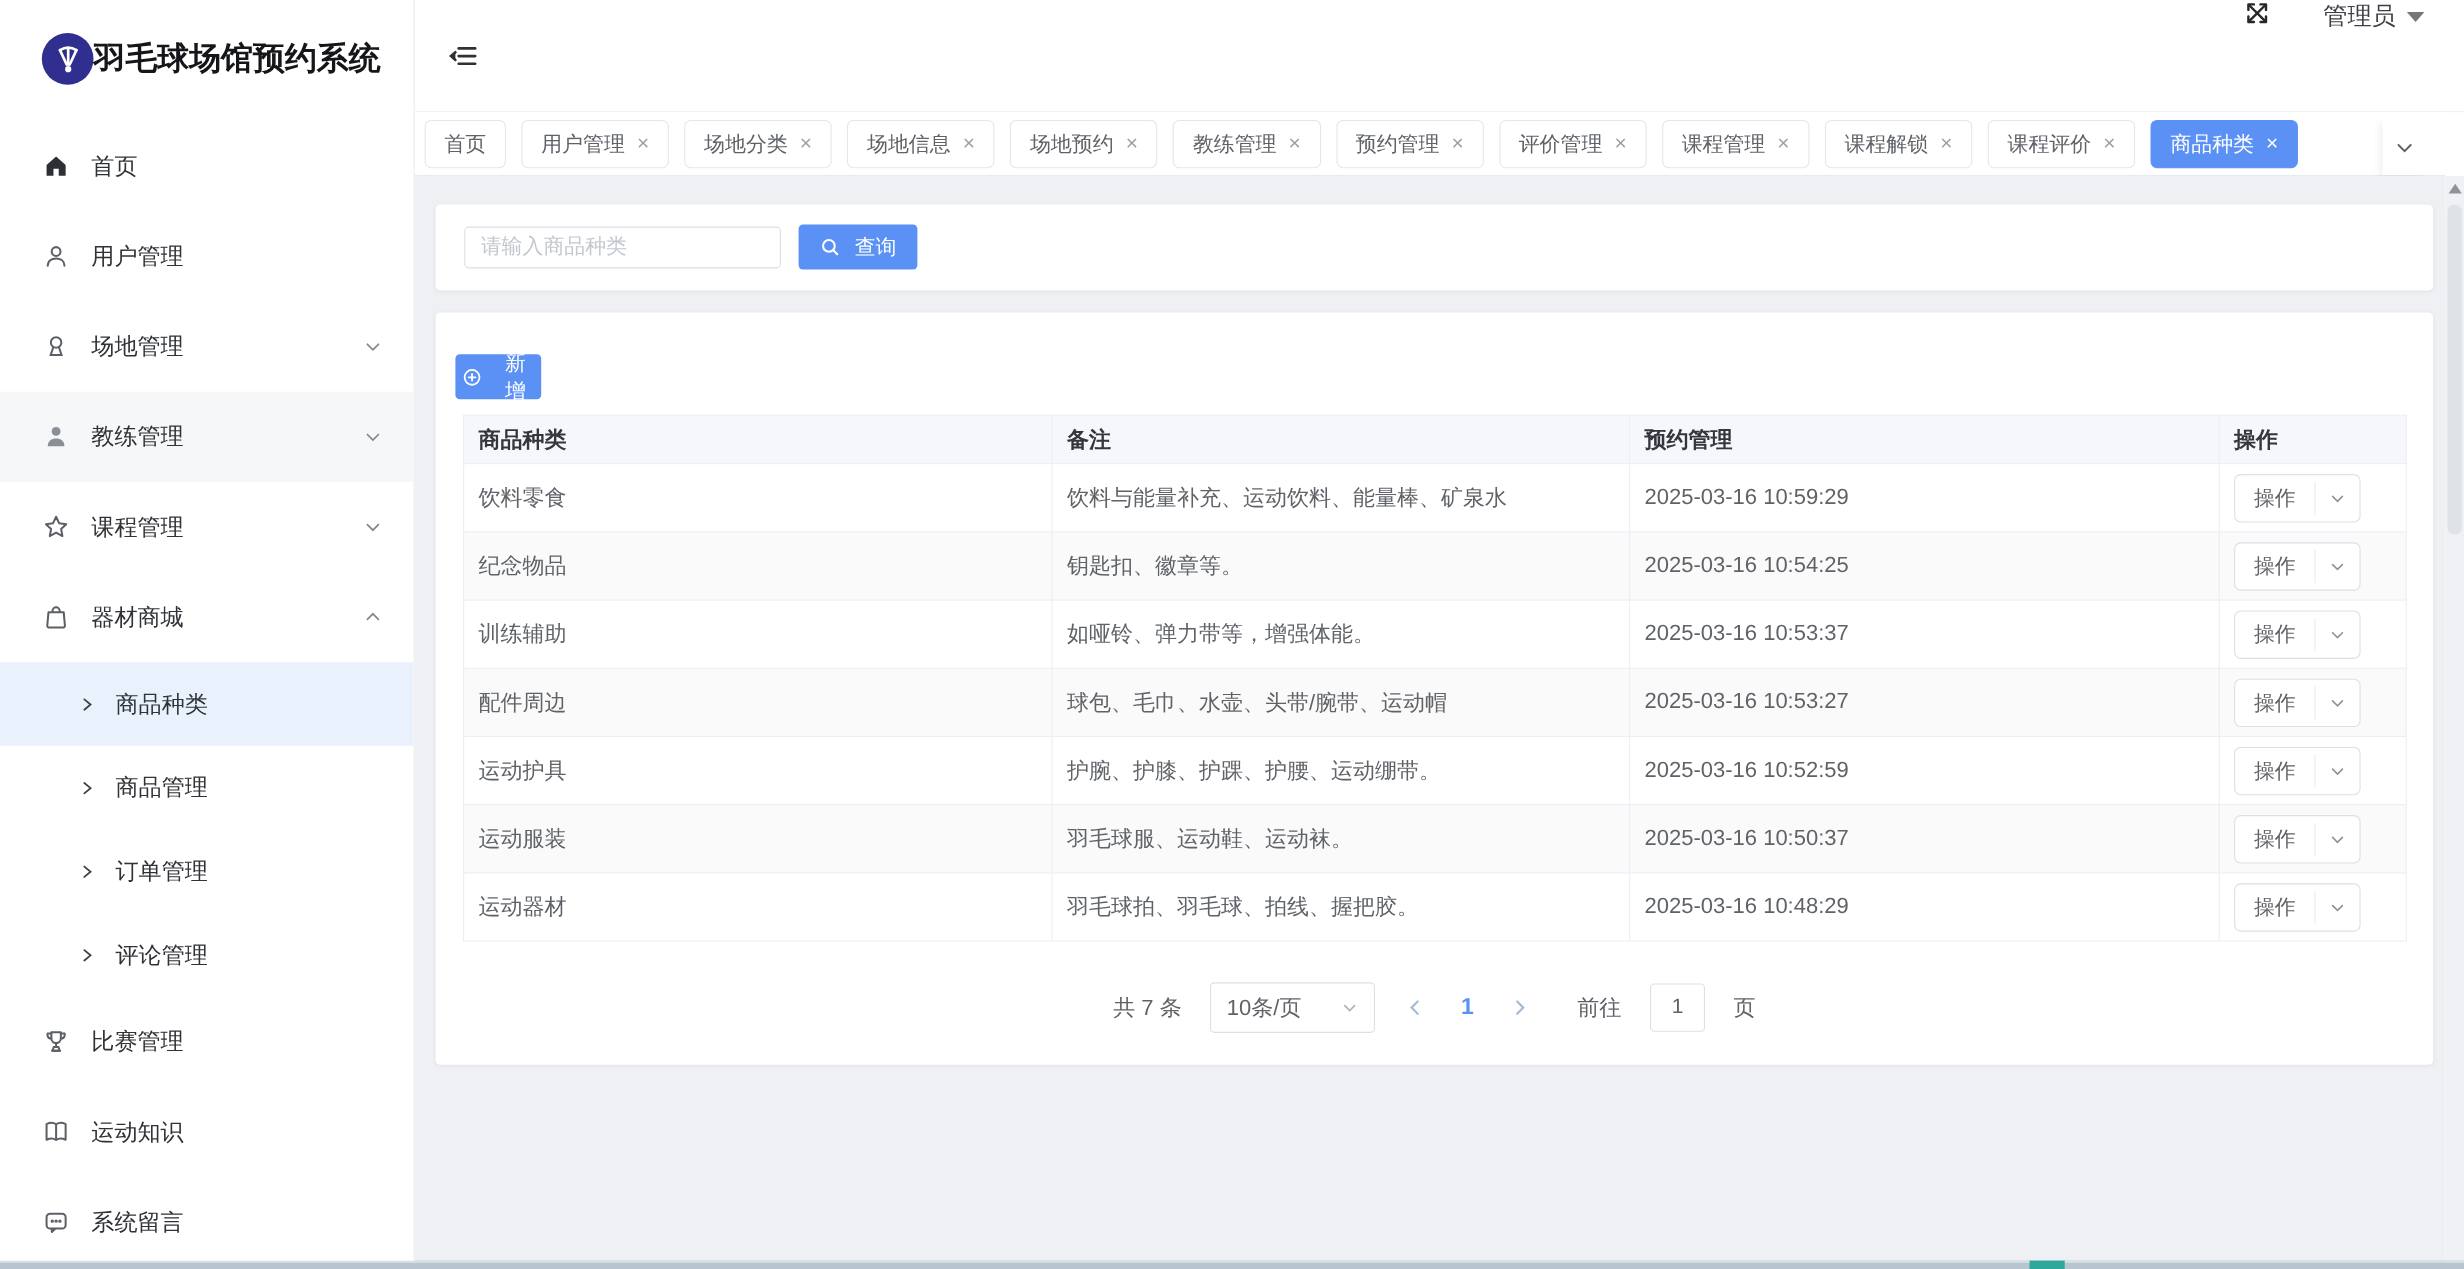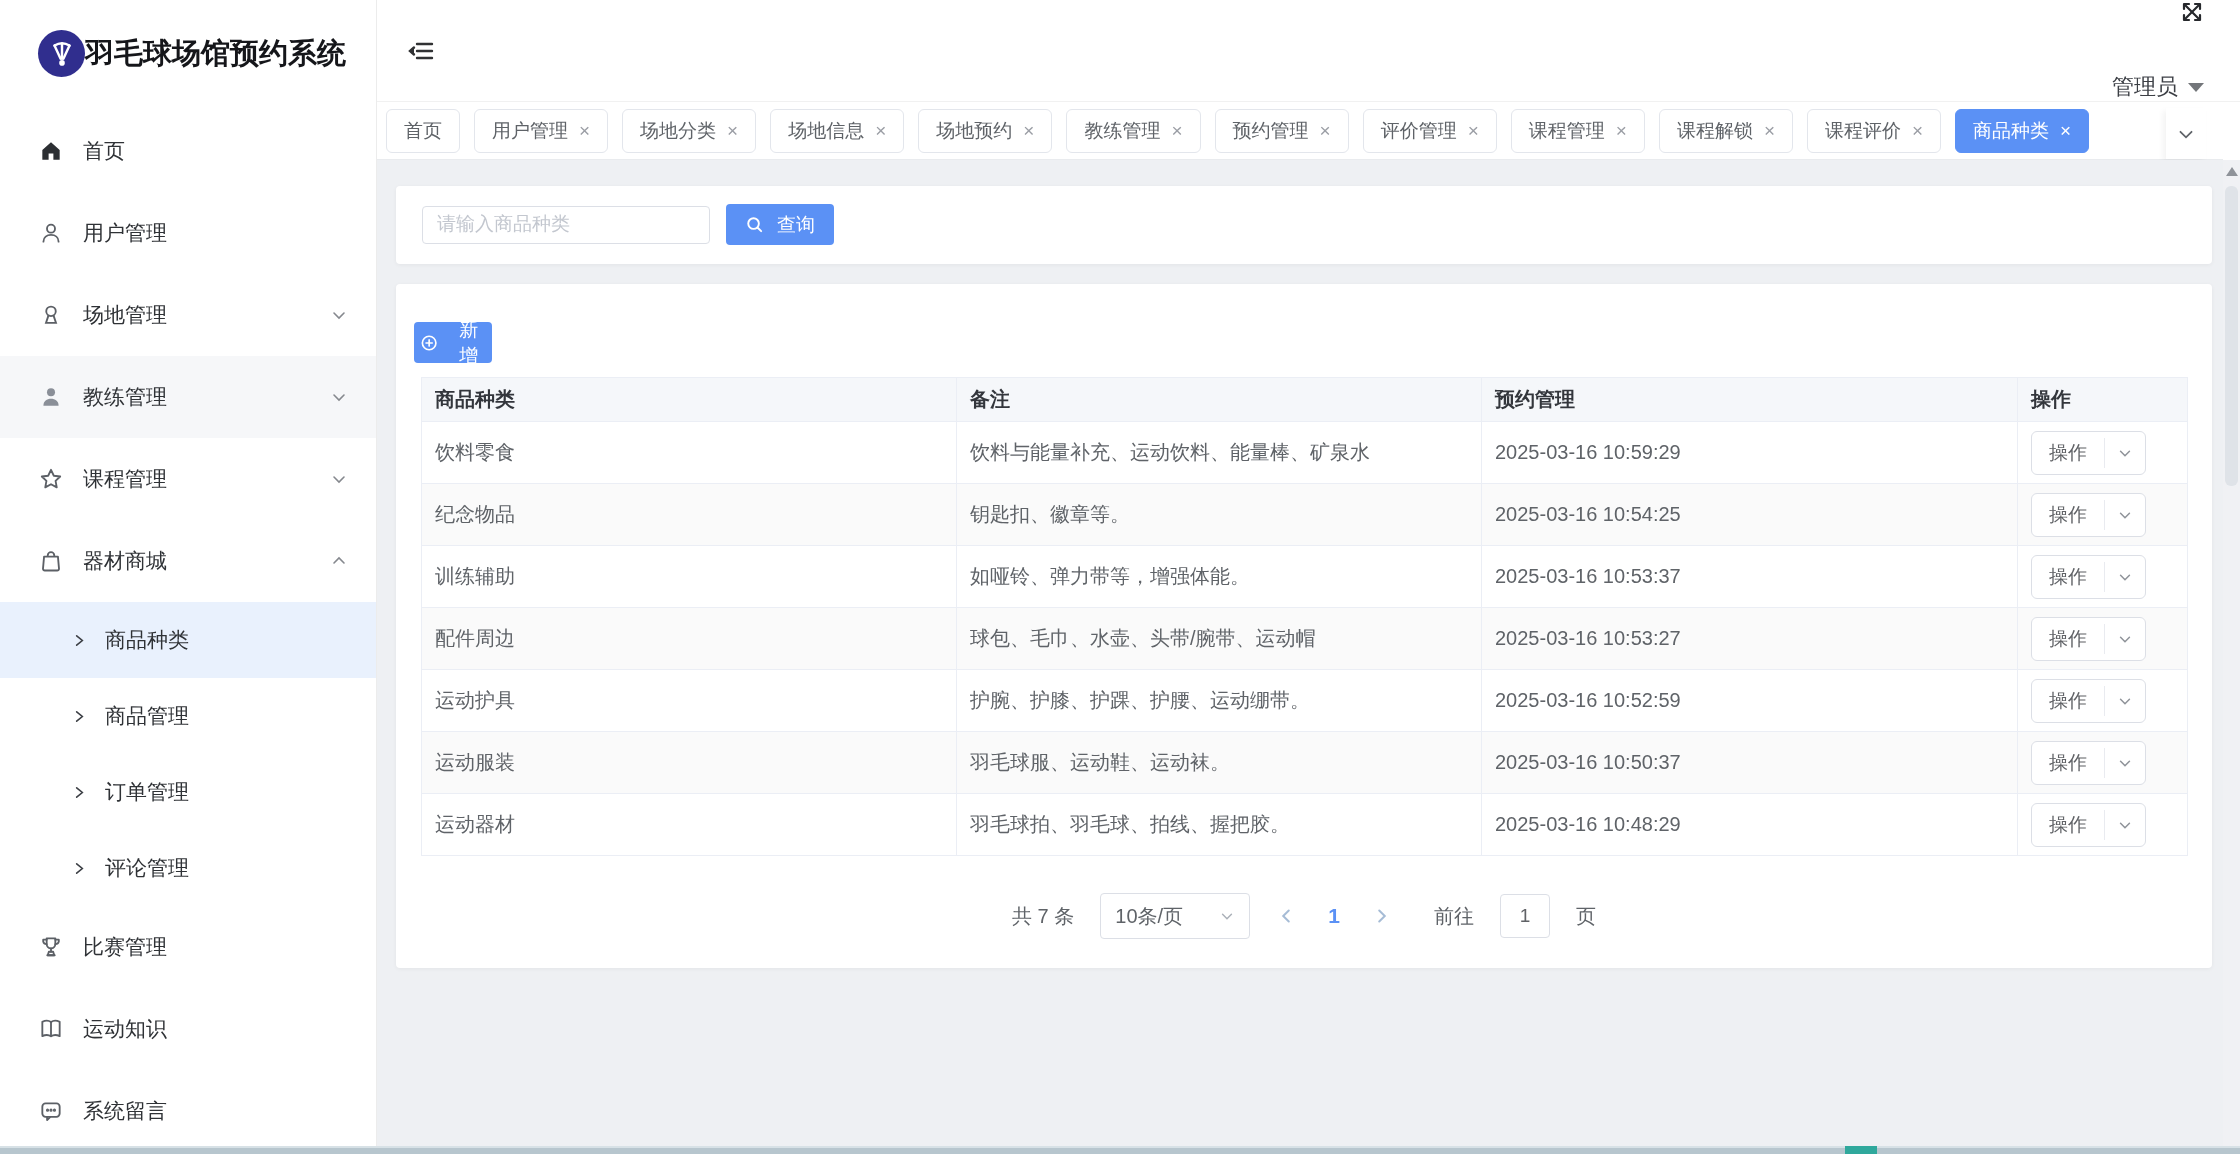--- a/index.html
+++ b/index.html
@@ -17,21 +17,21 @@
   .m-item .ic{width:26px;height:26px;margin-right:19px;flex:none;}
   .m-item .chev{margin-left:auto;width:18px;height:18px;}
   .m-item.hovered{background:#f6f7f9;}
   .sub-item{height:76px;display:flex;align-items:center;padding-left:71px;font-size:21px;color:#2f3236;cursor:pointer;}
   .sub-item .arrow{width:17px;height:17px;margin-right:17px;flex:none;}
   .sub-item.active{background:#e9f1fd;}
 
   
   .topbar{position:absolute;left:377px;top:0;width:1863px;height:101px;background:#fff;border-bottom:1px solid #f1f1f1;}
   .fold-btn{position:absolute;left:31px;top:39px;width:26px;height:24px;cursor:pointer;}
-  .tb-right{position:absolute;right:36px;top:0;height:101px;display:flex;align-items:flex-end;gap:48px;flex-direction:column;}
+  .tb-right{position:absolute;right:36px;top:0;height:101px;display:flex;align-items:flex-start;gap:48px;}
   .fs-btn{width:24px;height:24px;cursor:pointer;}
   .user-wrap{display:flex;align-items:center;gap:10px;cursor:pointer;}
   .user-name{font-size:22px;color:#3c3f45;}
   .user-caret{width:0;height:0;border-left:8px solid transparent;border-right:8px solid transparent;border-top:9px solid #73767a;}
 
   
   .tabstrip{position:absolute;left:377px;top:102px;width:1846px;height:58px;background:#fff;border-bottom:1px solid #e9ebee;
             display:flex;align-items:center;gap:14px;padding-left:9px;box-sizing:border-box;}
   .tab{height:44px;padding:0 17px;border:1px solid #e3e6ec;border-radius:6px;background:#fff;display:flex;align-items:center;gap:11px;
        font-size:19px;color:#5f6368;white-space:nowrap;cursor:pointer;box-sizing:border-box;}
@@ -39,21 +39,21 @@
   .tab.active{background:#5b91f5;border-color:#5b91f5;color:#fff;}
   .tab.active .x{color:#fff;}
   .tab-more{position:absolute;right:17px;top:6px;width:40px;height:51px;background:#fff;display:flex;align-items:center;justify-content:center;
             box-shadow:-3px 3px 6px rgba(0,0,0,.05);cursor:pointer;}
 
   
   .content{position:absolute;left:377px;top:160px;width:1846px;height:986px;background:#eef0f3;}
   .card{position:absolute;background:#fff;border-radius:4px;box-shadow:0 1px 4px rgba(0,0,0,.05);}
   .search-card{left:19px;top:26px;width:1816px;height:78px;}
   .search-input{position:absolute;left:26px;top:20px;width:288px;height:38px;box-sizing:border-box;border:1px solid #dcdfe6;border-radius:4px;
-                padding:0 14px;font-size:19px;color:#606266;outline:none;font-family:Liberation Mono, monospace;}
+                padding:0 14px;font-size:19px;color:#606266;outline:none;font-family:Liberation Serif, serif;}
   .search-input::placeholder{color:#c3c7cf;}
   .btn{display:inline-flex;align-items:center;justify-content:center;gap:13px;background:#5b91f5;color:#fff;border:none;border-radius:4px;
        font-size:19px;cursor:pointer;font-family:inherit;}
   .btn-query{position:absolute;left:330px;top:18px;width:108px;height:41px;}
   .main-card{left:19px;top:124px;width:1816px;height:684px;}
   .btn-add{position:absolute;left:18px;top:38px;width:78px;height:41px;}
 
   
   .tbl{position:absolute;left:25px;top:93px;width:1766px;border-collapse:collapse;table-layout:fixed;}
   .tbl th{height:43px;background:#f5f7fa;border:1px solid #ebeef5;font-size:20px;font-weight:bold;color:#33363c;text-align:left;padding:0 13px;}

